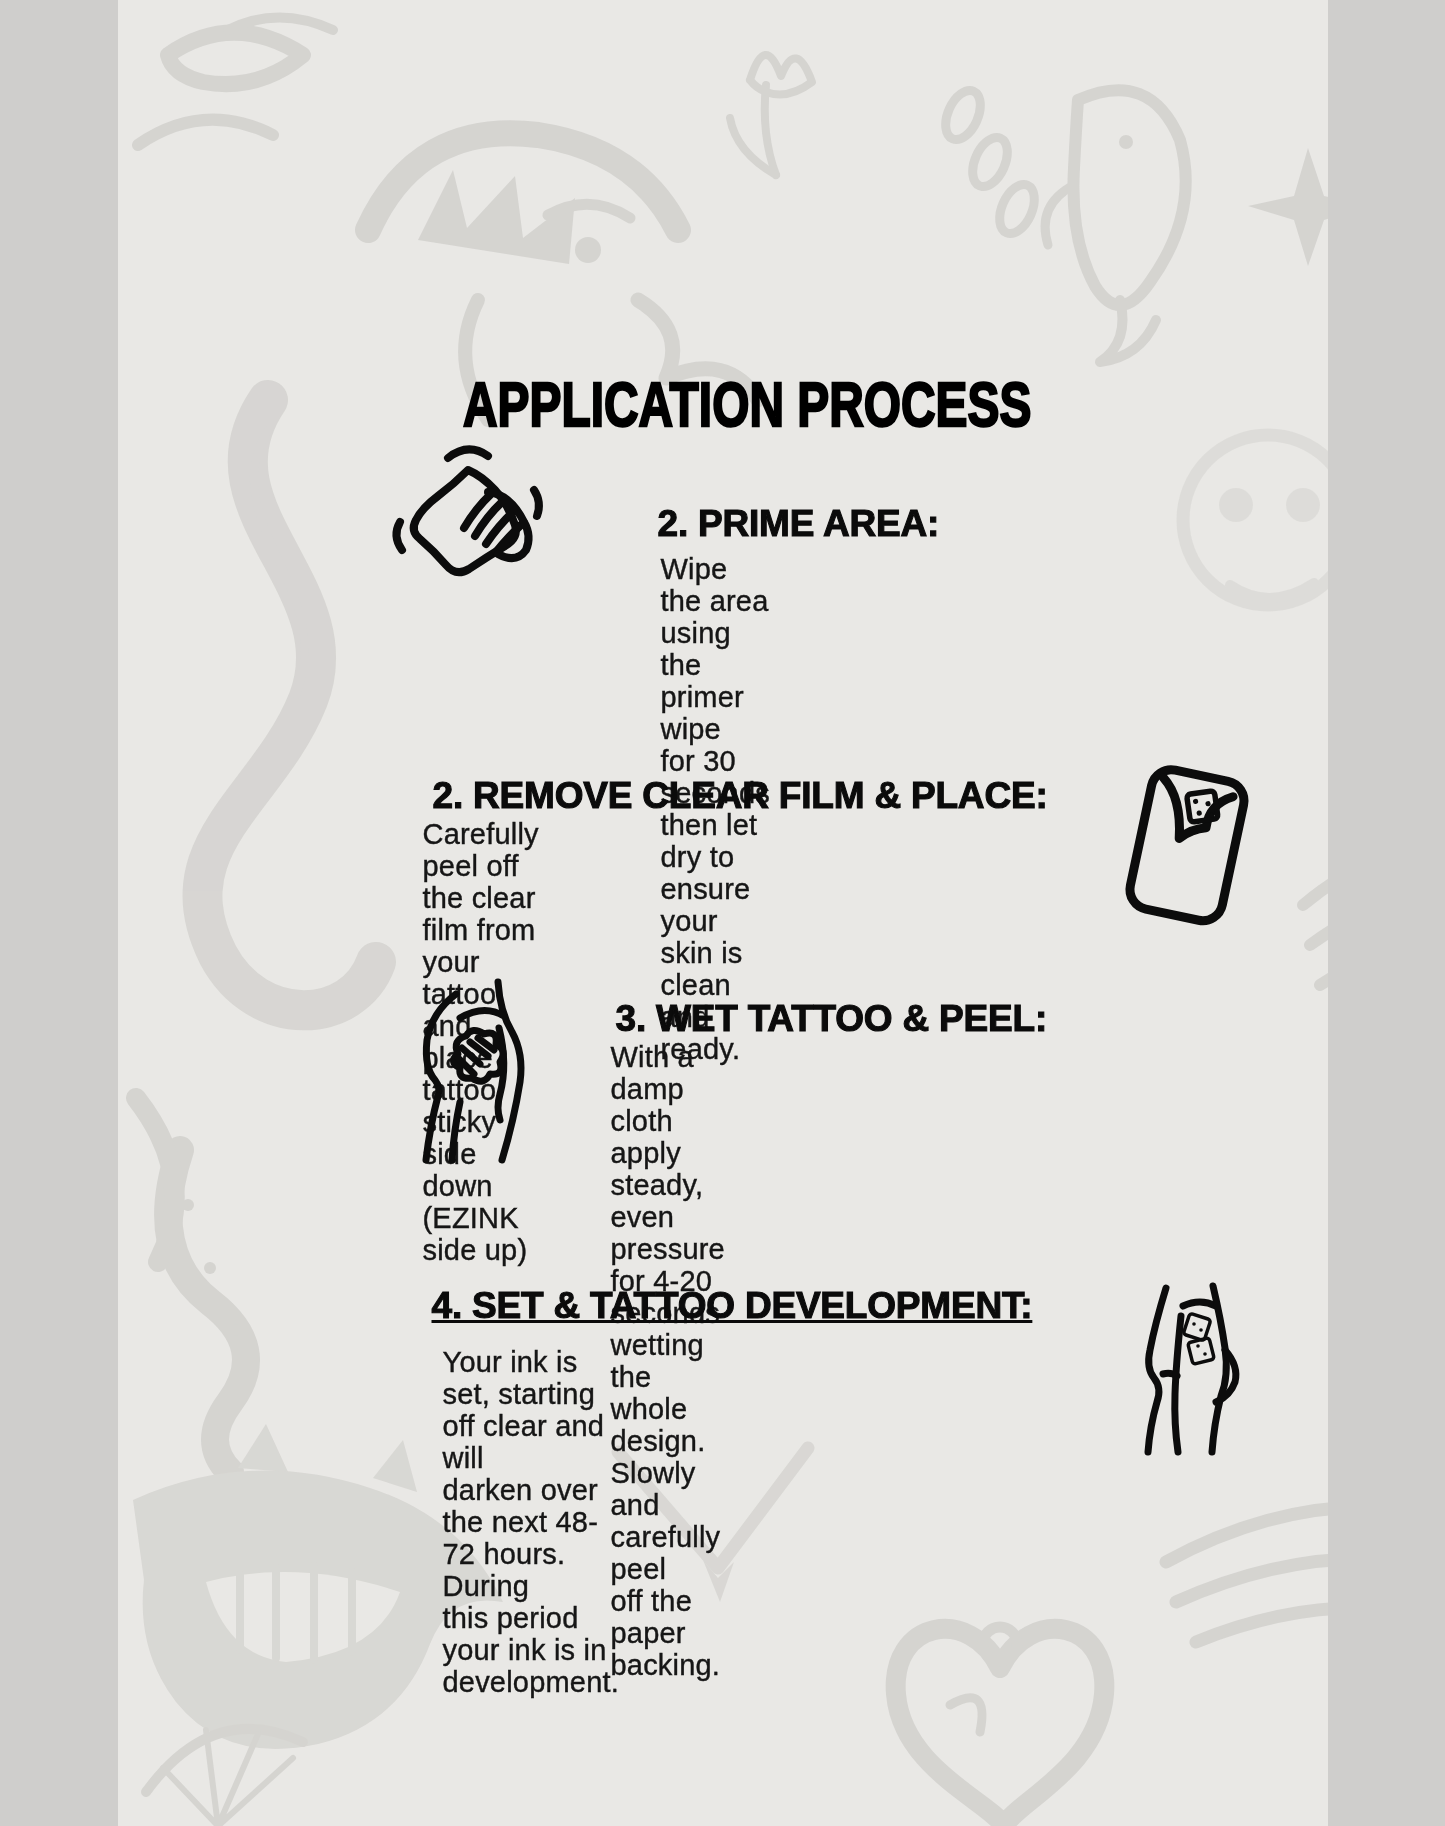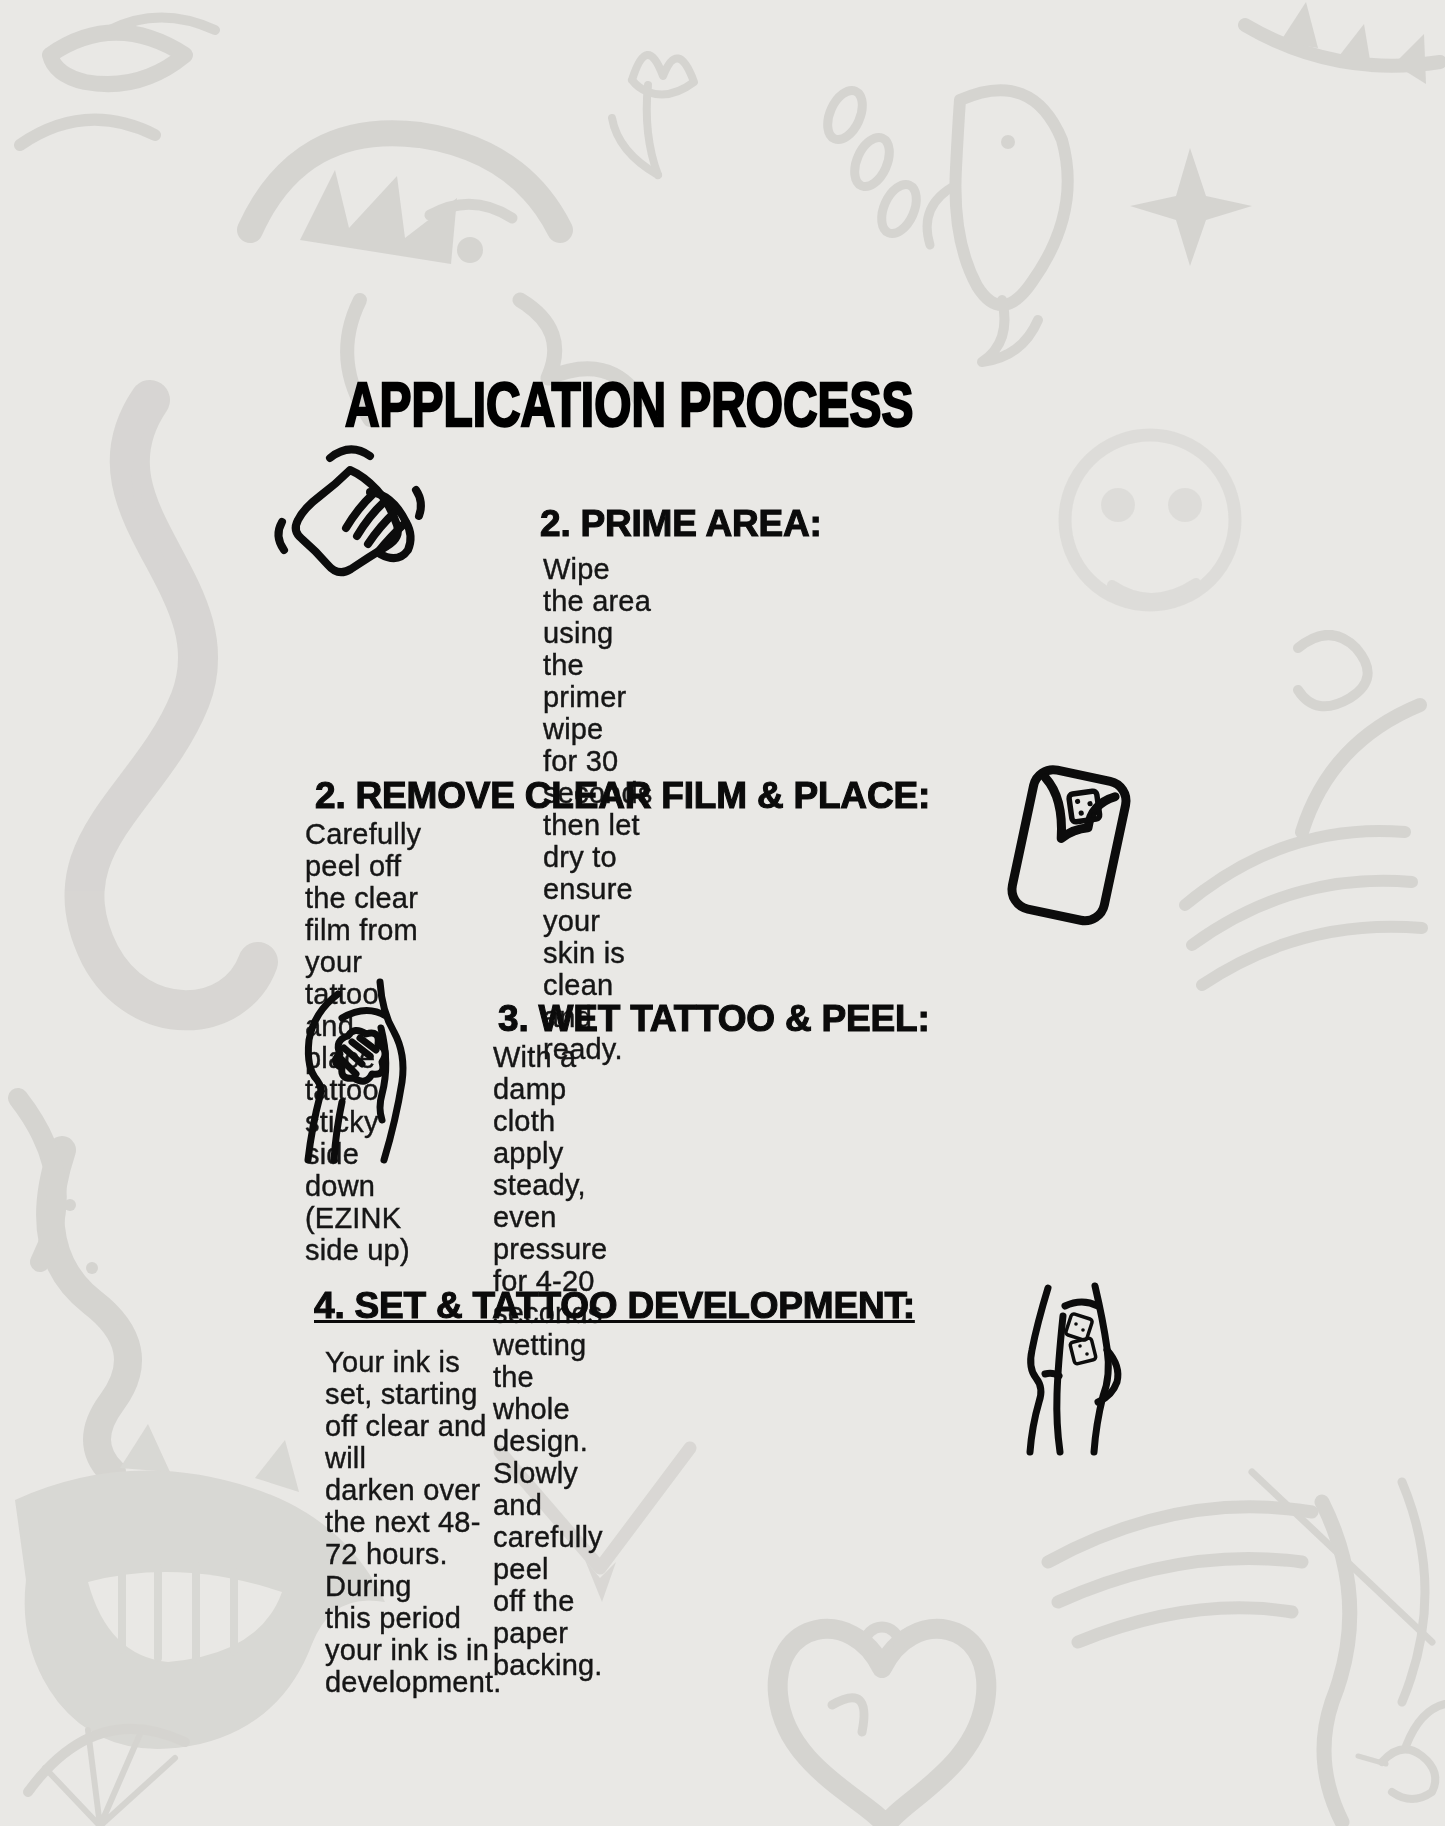--- a/index.html
+++ b/index.html
@@ -1,17 +1,17 @@
 <!DOCTYPE html>
 <html><head>
 <meta charset="utf-8">
 <style>
   html,body{margin:0;padding:0;background:#cfcecc;}
   .page{
-    position:relative;width:1445px;height:1826px;margin:0 auto;
+    position:relative;width:1210px;height:1826px;margin:0 auto;
     background:#e9e8e5;overflow:hidden;
     font-family:"Liberation Sans","DejaVu Sans",sans-serif;color:#111;
   }
   .bg-art{position:absolute;left:0;top:0;width:1445px;height:1826px;pointer-events:none;}
   .abs{position:absolute;}
   .title{
     font-weight:bold;font-size:63px;color:#000;
     -webkit-text-stroke:2.4px #000;letter-spacing:0;
     white-space:nowrap;transform:scaleX(.76);transform-origin:left top;
   }

